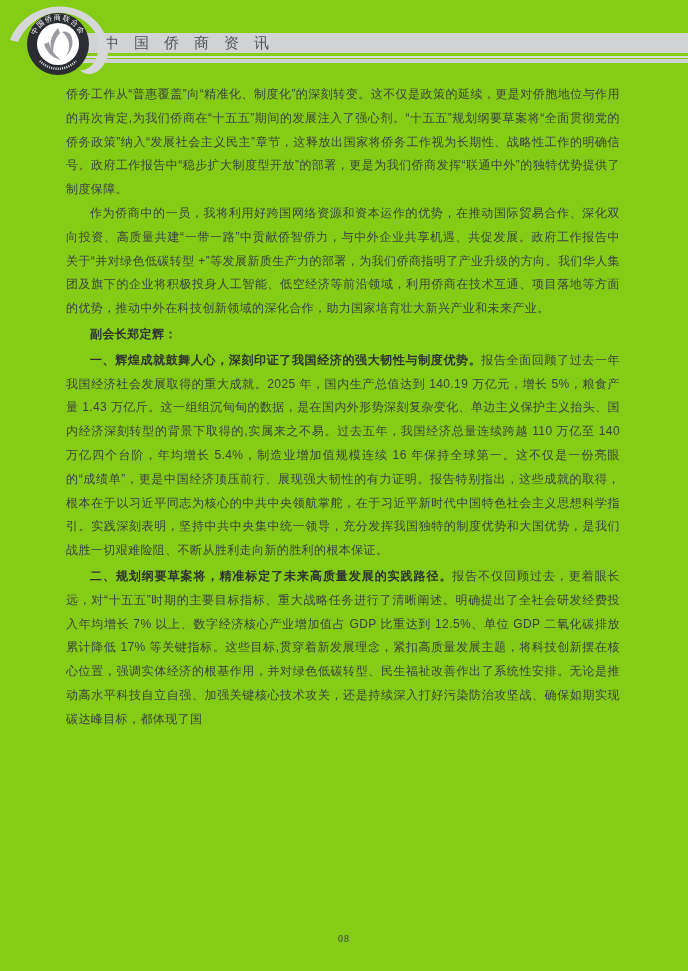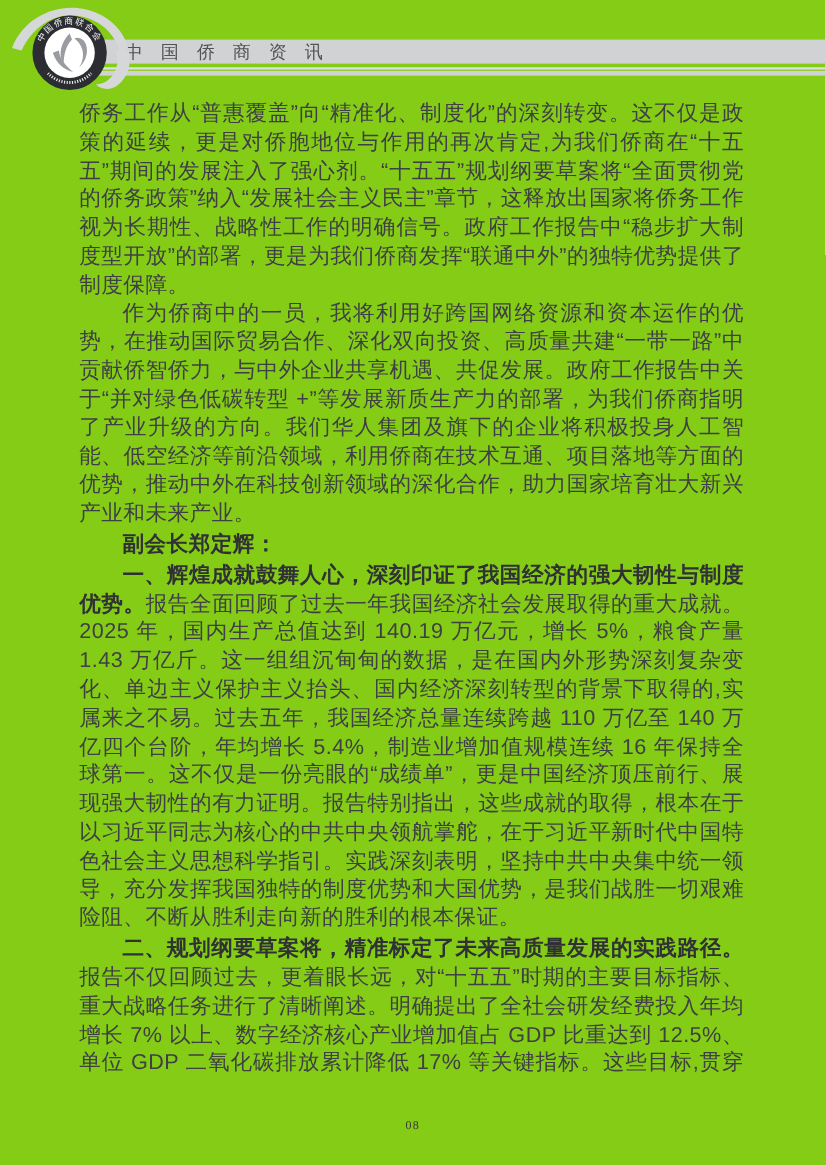--- a/index.html
+++ b/index.html
@@ -17,21 +17,21 @@
     letter-spacing:15px;white-space:nowrap;
   }
   .rule-thin{position:absolute;left:34px;right:0;top:56px;height:2px;background:#dcdddf;}
   .rule-thick{position:absolute;left:34px;right:0;top:59px;height:4px;background:#d1d2d4;}
   .logo{position:absolute;left:6px;top:4px;}
   
   .article{
     position:absolute;left:66px;top:83px;width:554px;height:816px;overflow:hidden;
   }
   .article p{
-    margin:0;font-size:18px;line-height:23.8px;color:#3e4043;
+    margin:0;font-size:12px;line-height:23.8px;color:#3e4043;
     text-align:justify;letter-spacing:.4px;
   }
   .article p.indent{text-indent:2em;}
   .article p.gap{margin-top:2px;}
   .seg.bold{font-weight:700;color:#2f3135;}
   
   .pagefoot{position:absolute;left:0;right:0;top:928px;text-align:center;}
   .pagenum{
     font-family:"Liberation Serif","DejaVu Serif",serif;
     font-size:10px;color:#3a3a3a;letter-spacing:1px;

